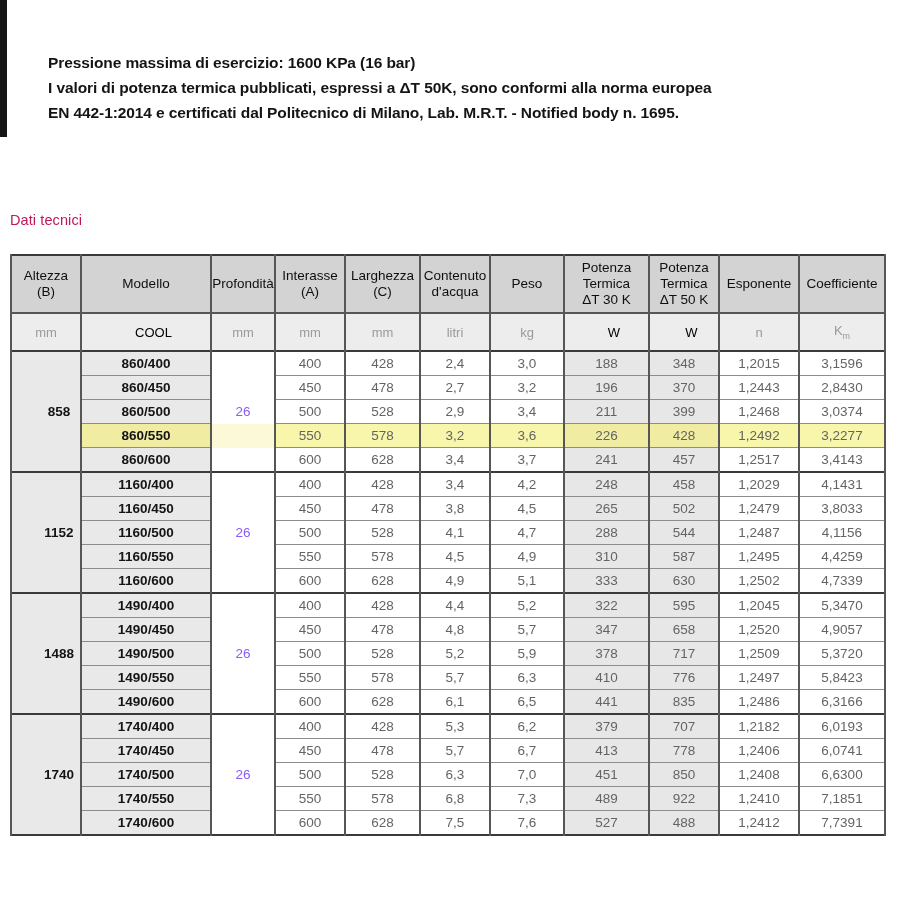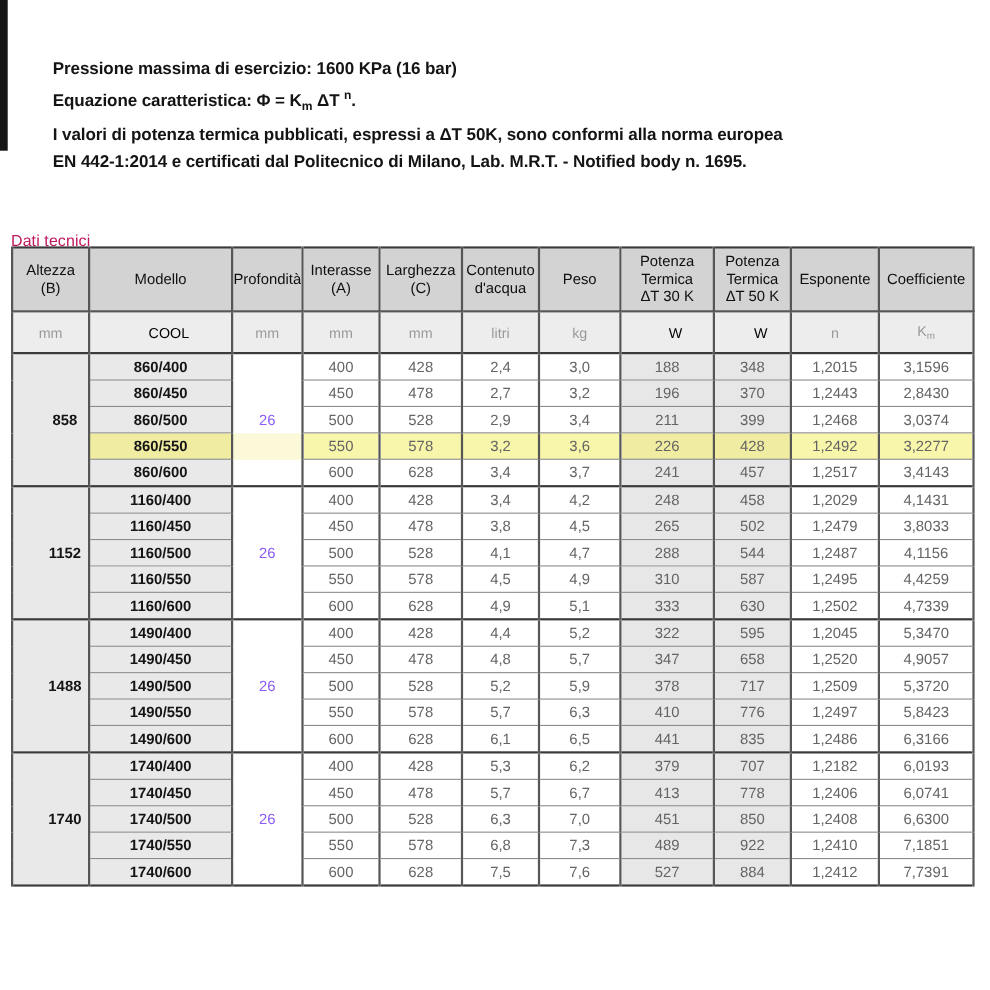--- a/index.html
+++ b/index.html
@@ -31,21 +31,21 @@
     font-size:15.5px;font-weight:700;color:var(--text-dark);
     line-height:25px;letter-spacing:-0.1px;
   }
   .intro sub{font-size:11px;}
   .intro sup{font-size:11px;}
   .section-title{
     position:absolute;left:10px;top:212px;
     font-size:14.5px;color:#be185d;letter-spacing:0.1px;
   }
   table.tech{
-    position:absolute;left:10px;top:224px;width:876px;
+    position:absolute;left:10px;top:254px;width:876px;
     border-collapse:collapse;table-layout:fixed;
     border:2px solid var(--border-dark);
   }
   .tech th,.tech td{
     padding:0;text-align:center;vertical-align:middle;
     border-left:2px solid var(--border-mid);
     border-right:2px solid var(--border-mid);
     overflow:hidden;
   }
   
@@ -87,21 +87,20 @@
   .tech tr.hl td.c-p30,.tech tr.hl td.c-p50{background:var(--hl-gray);}
   .tech tr.hl td.profondita{background:var(--hl-pale);}
 </style>
 </head>
 <body>
 
 <div class="edge-mark"></div>
 
 <div class="intro">
   <div>Pressione massima di esercizio: 1600 KPa (16 bar)</div>
-  <div><span>Equazione caratteristica: Φ = K</span><sub>m</sub><span>  ΔT </span><sup>n</sup><span>.</span></div>
   <div>I valori di potenza termica pubblicati, espressi a ΔT 50K, sono conformi alla norma europea</div>
   <div>EN 442-1:2014 e certificati dal Politecnico di Milano, Lab. M.R.T. - Notified body n. 1695.</div>
 </div>
 
 <div class="section-title">Dati tecnici</div>
 
 <table class="tech">
   <colgroup>
     <col style="width:70px">
       <col style="width:130px">
@@ -385,18 +384,18 @@
         <td class="c-coefficiente">7,1851</td>
       </tr>
       <tr class="">
         <td class="modello">1740/600</td>
         <td class="profondita"></td>
         <td class="c-interasse">600</td>
         <td class="c-larghezza">628</td>
         <td class="c-contenuto">7,5</td>
         <td class="c-peso">7,6</td>
         <td class="c-p30">527</td>
-        <td class="c-p50">884</td>
+        <td class="c-p50">488</td>
         <td class="c-esponente">1,2412</td>
         <td class="c-coefficiente">7,7391</td>
       </tr>
     </tbody>
 </table>
 
 </body></html>

